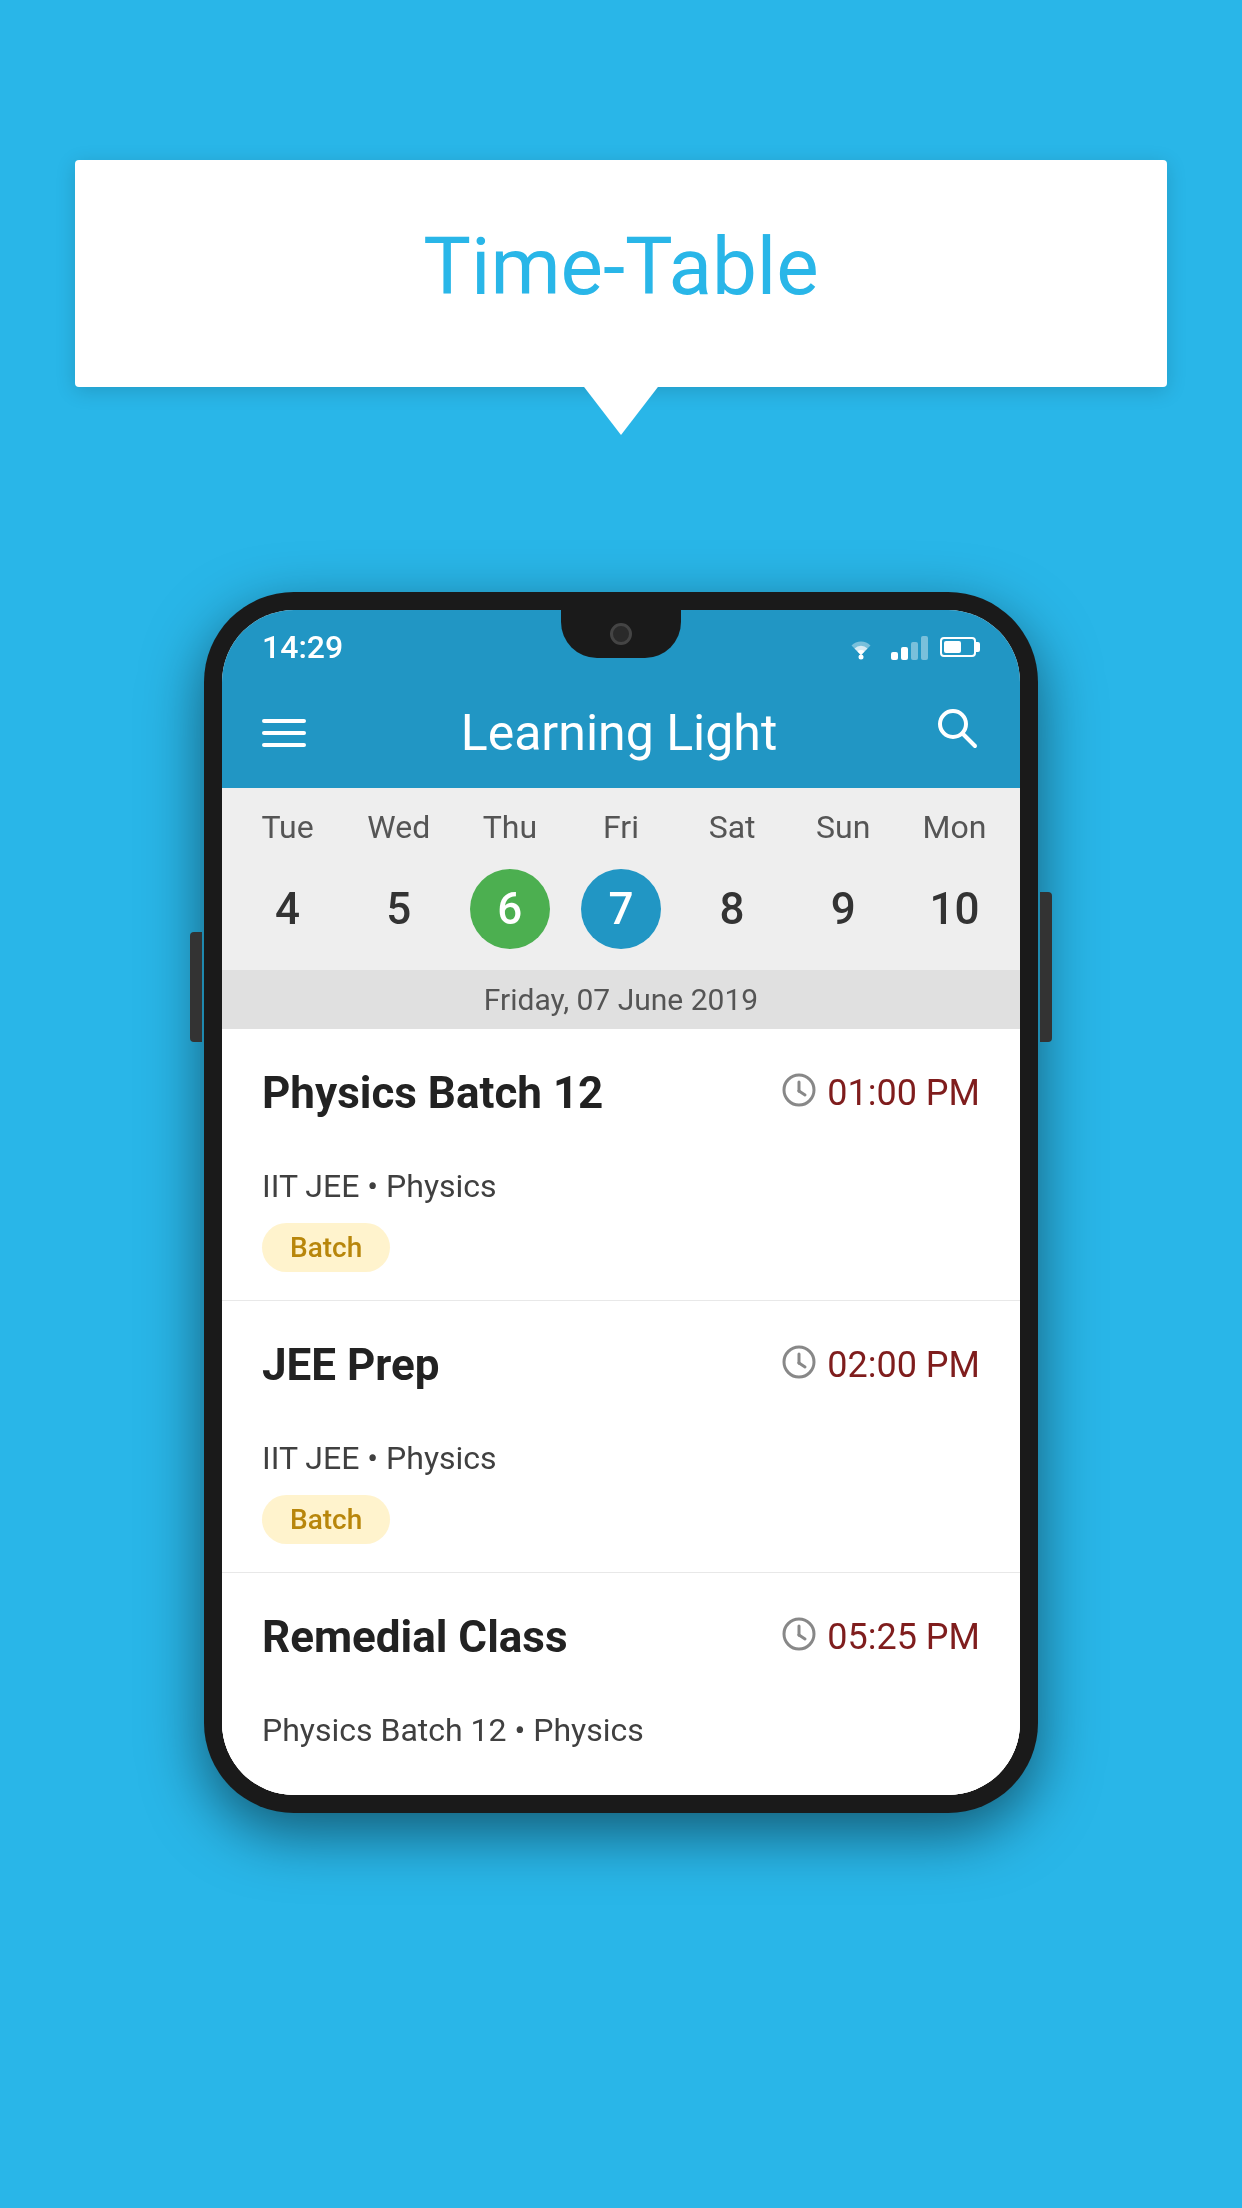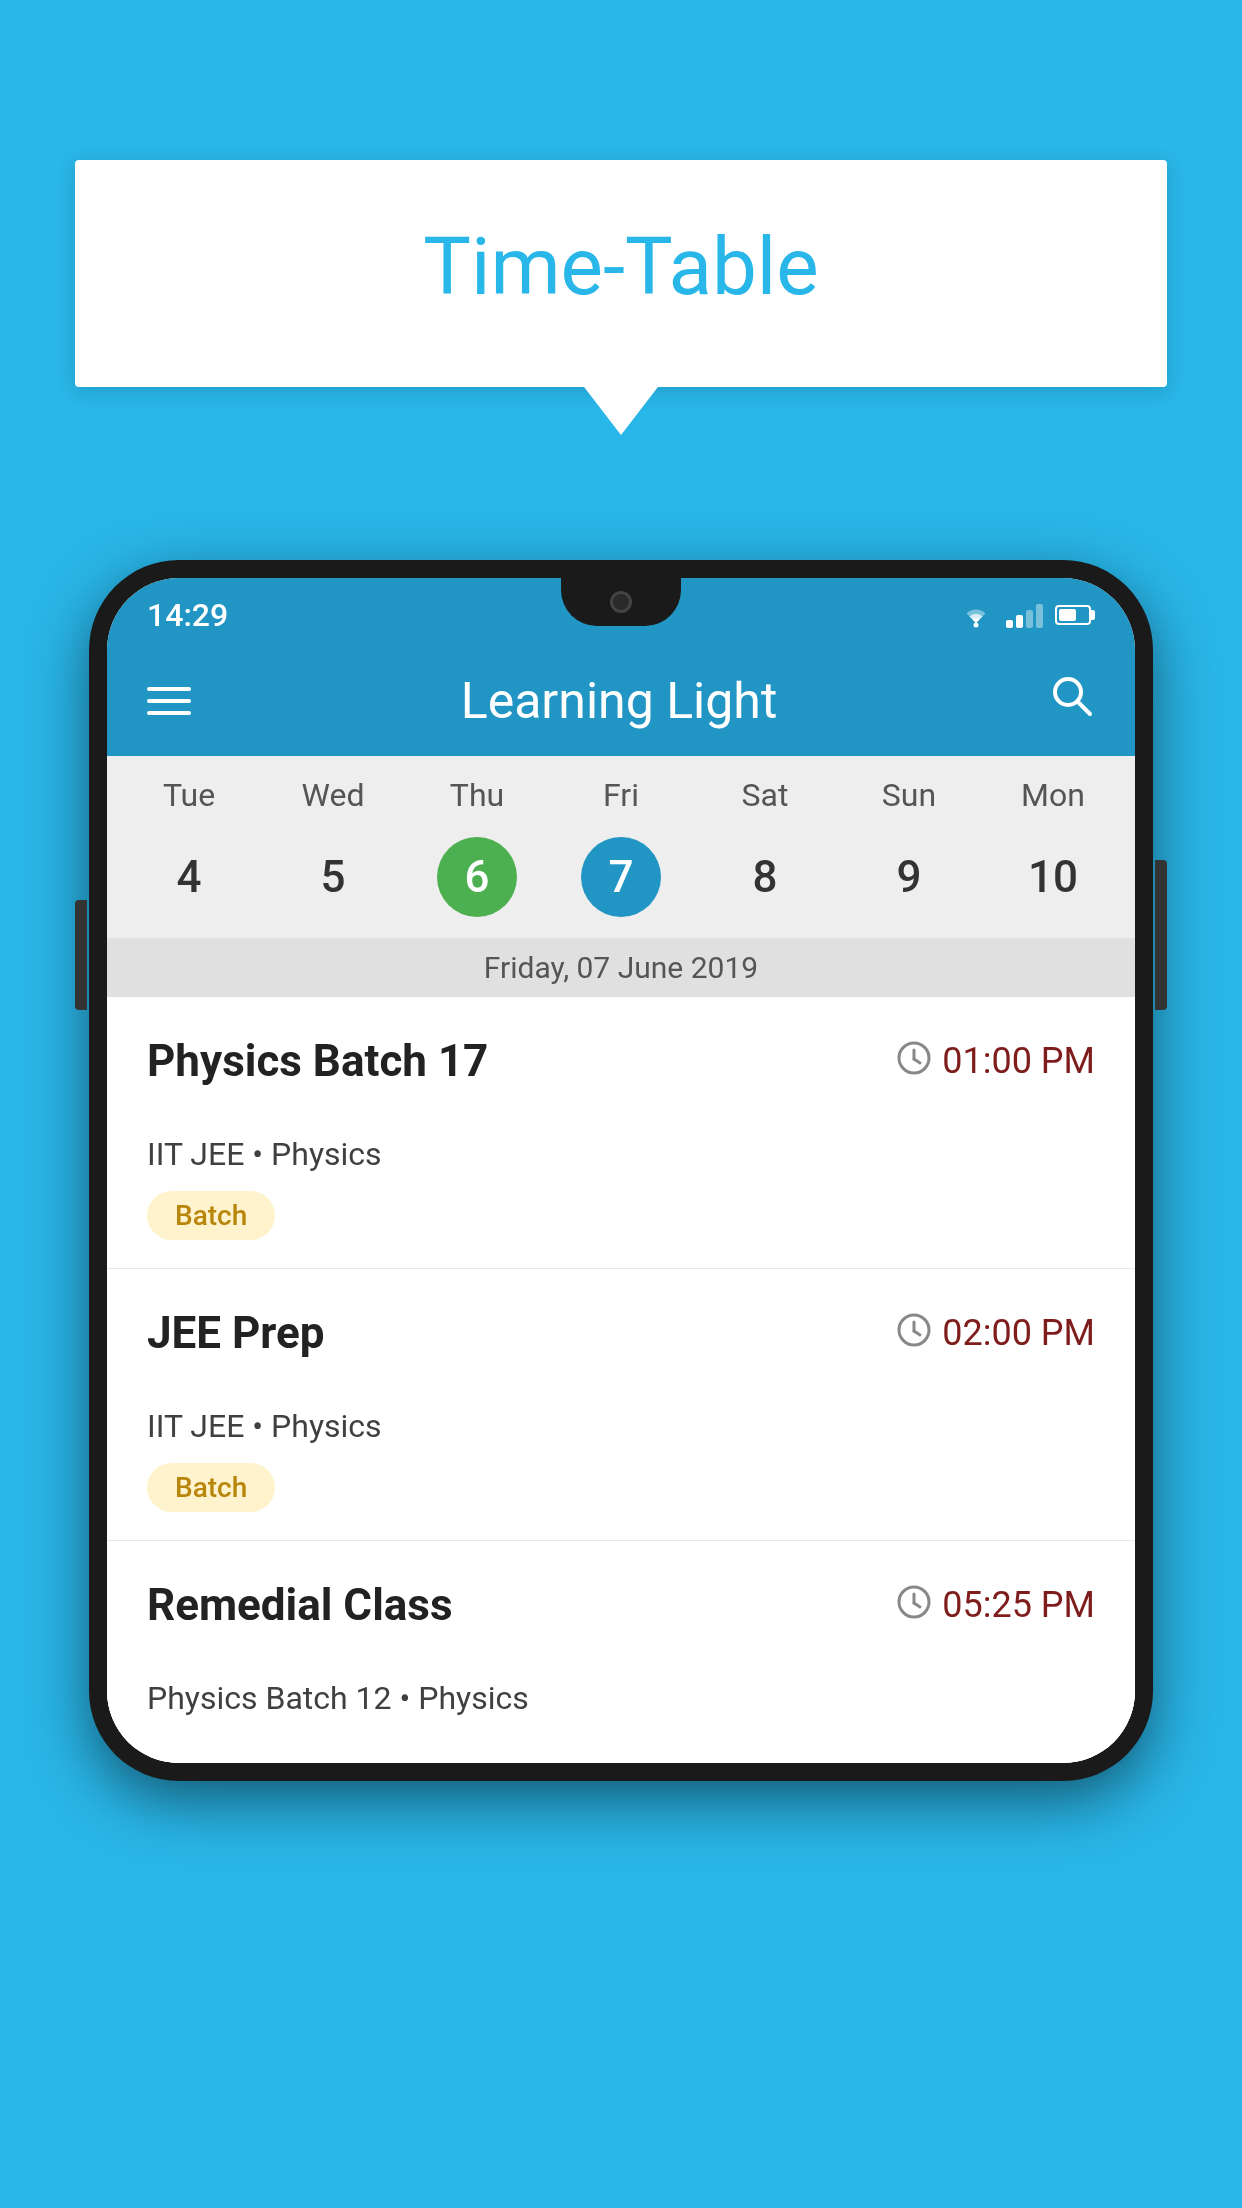--- a/index.html
+++ b/index.html
@@ -53,24 +53,24 @@
 
     .bubble-subtitle {
       font-size: 38px;
       color: #999;
       font-weight: 400;
     }
 
     
     .phone-wrapper {
       position: absolute;
-      top: 560px;
+      top: 592px;
       left: 50%;
       transform: translateX(-50%);
-      width: 1064px;
+      width: 834px;
     }
 
     .phone-outer {
       background: #1a1a1a;
       border-radius: 90px;
       padding: 18px;
       box-shadow: 0 20px 60px rgba(0,0,0,0.5);
       position: relative;
     }
 
@@ -450,21 +450,21 @@
           </div>
         </div>
 
         <div class="calendar-date-label">Friday, 07 June 2019</div>
       </div>
 
       <div class="class-list">
 
         <div class="class-item">
           <div class="class-item-header">
-            <span class="class-name">Physics Batch 17</span>
+            <span class="class-name">Physics Batch 12</span>
             <div class="class-time">
               <svg class="clock-icon-inline" viewBox="0 0 36 36" fill="none">
                 <circle cx="18" cy="18" r="15" stroke="#888" stroke-width="3"></circle>
                 <line x1="18" y1="10" x2="18" y2="19" stroke="#888" stroke-width="3" stroke-linecap="round"></line>
                 <line x1="18" y1="19" x2="24" y2="23" stroke="#888" stroke-width="3" stroke-linecap="round"></line>
               </svg>
               <span>01:00 PM</span>
             </div>
           </div>
           <div class="class-meta">IIT JEE • Physics</div>

